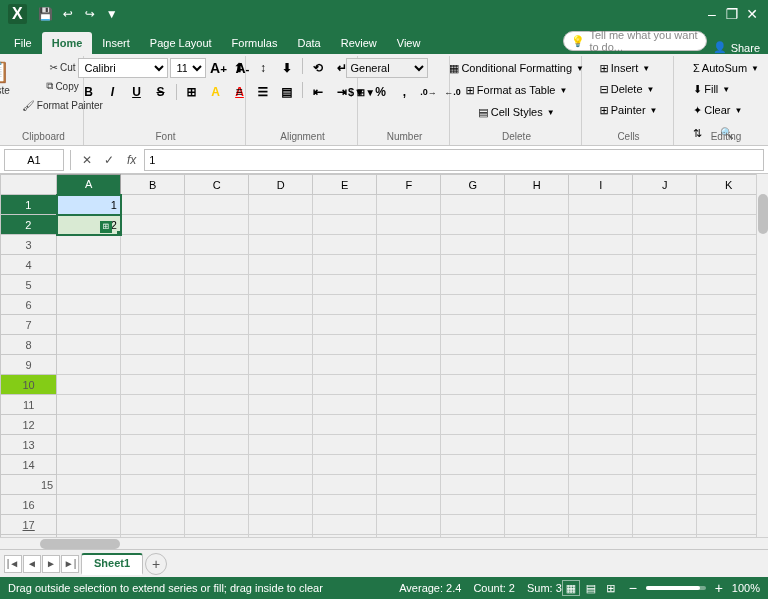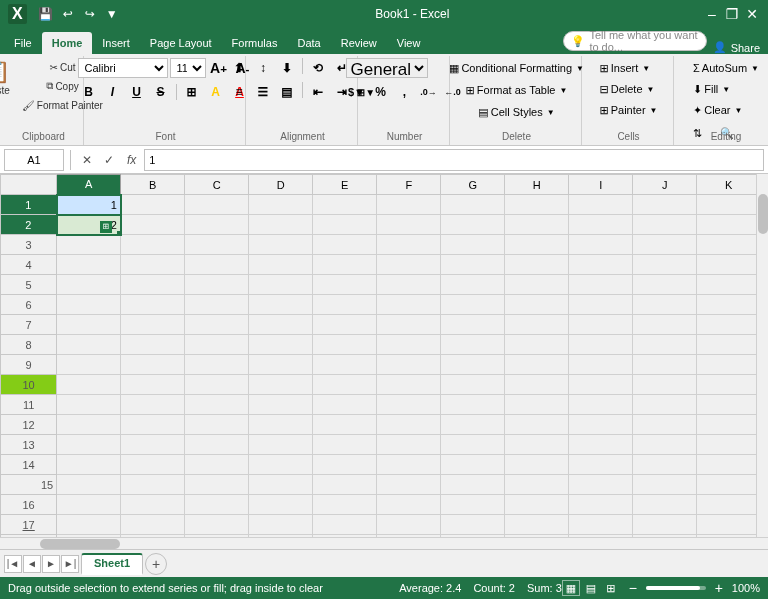--- a/index.html
+++ b/index.html
@@ -395,21 +395,20 @@
   <div class="title-bar">
     <div class="title-bar-left">
       <span style="font-size:16px; color:white; font-weight:bold; background:#1a5c34; padding:1px 4px; border-radius:2px; margin-right:4px;">X</span>
       <div class="quick-access">
         <button class="qa-btn">💾</button>
         <button class="qa-btn">↩</button>
         <button class="qa-btn">↪</button>
         <button class="qa-btn">▼</button>
       </div>
     </div>
-    <div class="title-bar-center">Book1 - Excel</div>
     <div class="title-bar-right">
       <button class="win-btn">–</button>
       <button class="win-btn">❐</button>
       <button class="win-btn close">✕</button>
     </div>
   </div>
 
   <div class="ribbon-tabs">
     <div class="ribbon-tab">File</div>
     <div class="ribbon-tab active">Home</div>
@@ -501,21 +500,21 @@
           <button class="format-btn">⇥</button>
           <button class="format-btn" style="font-size:10px;">⊞▼</button>
         </div>
       </div>
       <span class="ribbon-group-label">Alignment</span>
     </div>
 
     <div class="ribbon-group" style="min-width:90px;">
       <div class="ribbon-group-content" style="flex-direction:column; align-items:flex-start; padding-bottom:14px;">
         <div style="display:flex;align-items:center;margin-bottom:2px;">
-          <select style="width:82px;height:20px;font-size:17px;border:1px solid #c0c0c0;">
+          <select style="width:82px;height:20px;font-size:11px;border:1px solid #c0c0c0;">
             <option>General</option>
           </select>
         </div>
         <div style="display:flex;gap:2px;">
           <button class="format-btn" style="font-size:11px;">$▼</button>
           <button class="format-btn">%</button>
           <button class="format-btn">,</button>
           <button class="format-btn" style="font-size:9px;">.0→</button>
           <button class="format-btn" style="font-size:9px;">←.0</button>
         </div>

